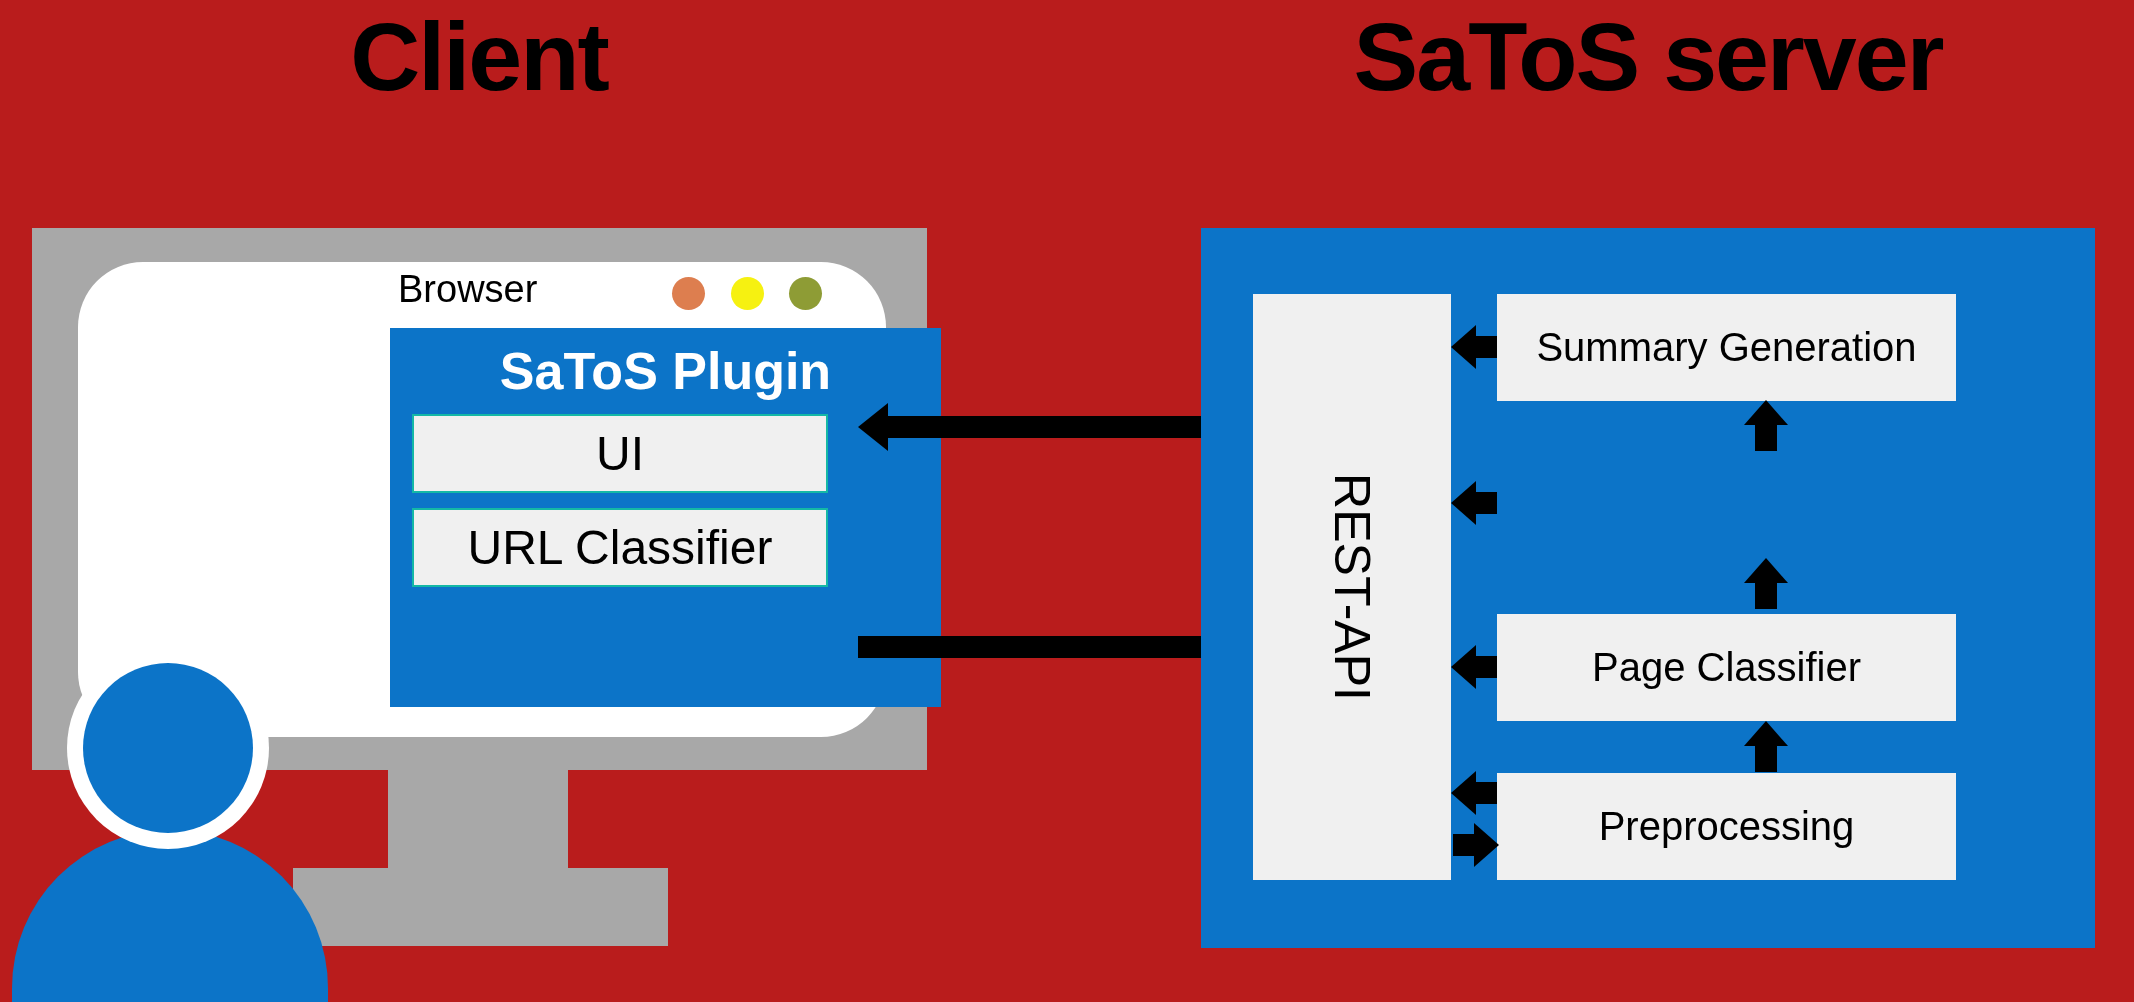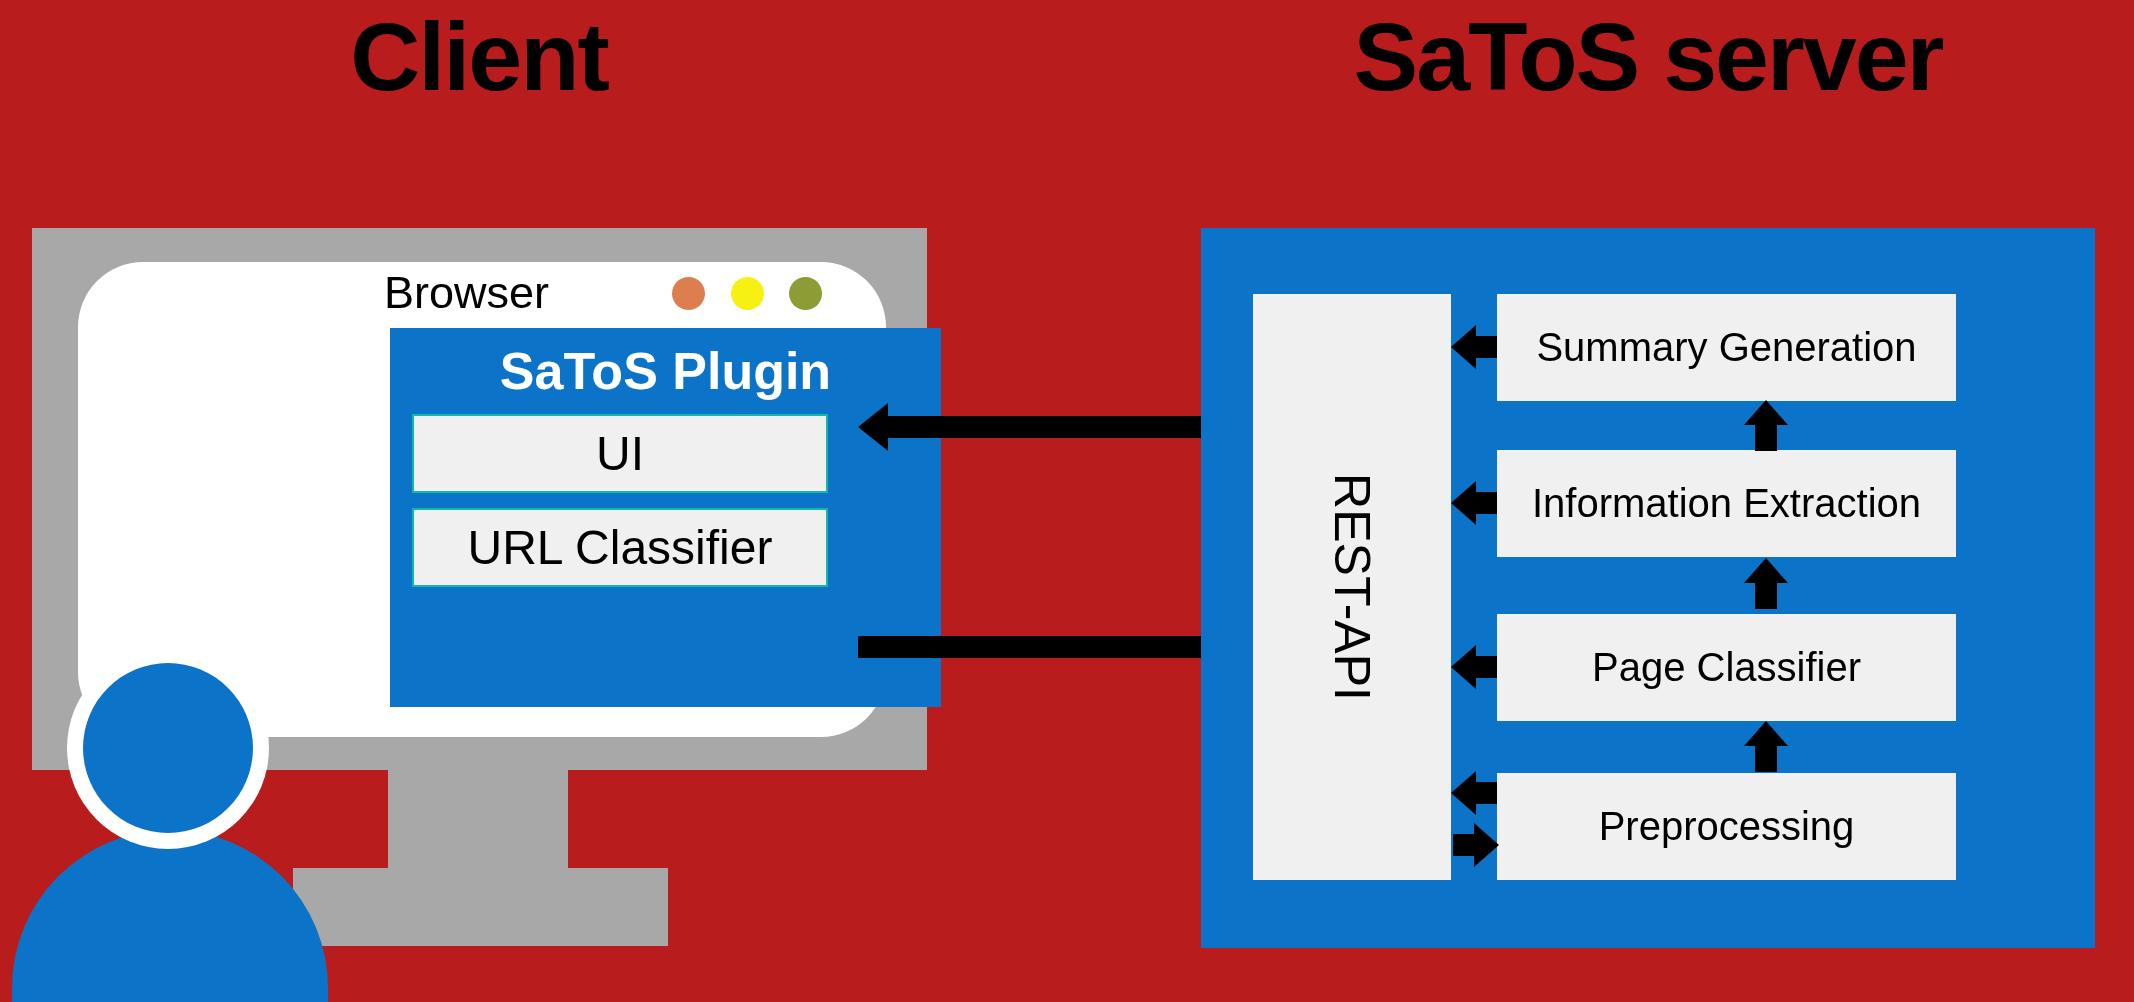--- a/index.html
+++ b/index.html
@@ -12,21 +12,21 @@
          white-space:nowrap;line-height:1;}
   .client-title{left:479px;transform:translateX(-50%);}
   .server-title{left:1648px;transform:translateX(-50%);}
 
   
   .monitor-body{position:absolute;left:32px;top:228px;width:895px;height:542px;background:var(--monitor-gray);}
   .monitor-screen{position:absolute;left:78px;top:262px;width:808px;height:475px;background:#fff;border-radius:65px;}
   .stand-neck{position:absolute;left:388px;top:768px;width:180px;height:102px;background:var(--monitor-gray);}
   .stand-base{position:absolute;left:293px;top:868px;width:375px;height:78px;background:var(--monitor-gray);}
 
-  .browser-label{position:absolute;left:384px;top:270px;font-size:45px;line-height:1;}
+  .browser-label{position:absolute;left:398px;top:270px;font-size:38px;line-height:1;}
   .dot{position:absolute;width:33px;height:33px;border-radius:50%;}
   .dot-orange{left:672px;top:277px;background:var(--dot-orange);}
   .dot-yellow{left:731px;top:277px;background:var(--dot-yellow);}
   .dot-olive{left:789px;top:277px;background:var(--dot-olive);}
 
   
   .plugin{position:absolute;left:390px;top:328px;width:551px;height:379px;background:var(--blue);}
   .plugin-title{position:absolute;left:0;top:0;width:100%;height:86px;display:flex;align-items:center;
                 justify-content:center;color:#fff;font-weight:bold;font-size:52px;}
   .pmod{position:absolute;left:22px;width:416px;height:79px;background:var(--box-gray);
@@ -112,21 +112,20 @@
   <div class="harrow big-right">
     <div class="shaft-big"></div>
     <div class="tri-right-big"></div>
   </div>
 
   <div class="server-box"></div>
   <div class="rest-api">
     <span>REST-API</span>
   </div>
   <div class="smod smod-0">Summary Generation</div>
-  <div class="smod smod-1">Information Extraction</div>
   <div class="smod smod-2">Page Classifier</div>
   <div class="smod smod-3">Preprocessing</div>
 
   <div class="sarrow sa-0">
     <div class="tri-left-sm"></div>
     <div class="shaft-sm"></div>
   </div>
   <div class="sarrow sa-1">
     <div class="tri-left-sm"></div>
     <div class="shaft-sm"></div>

